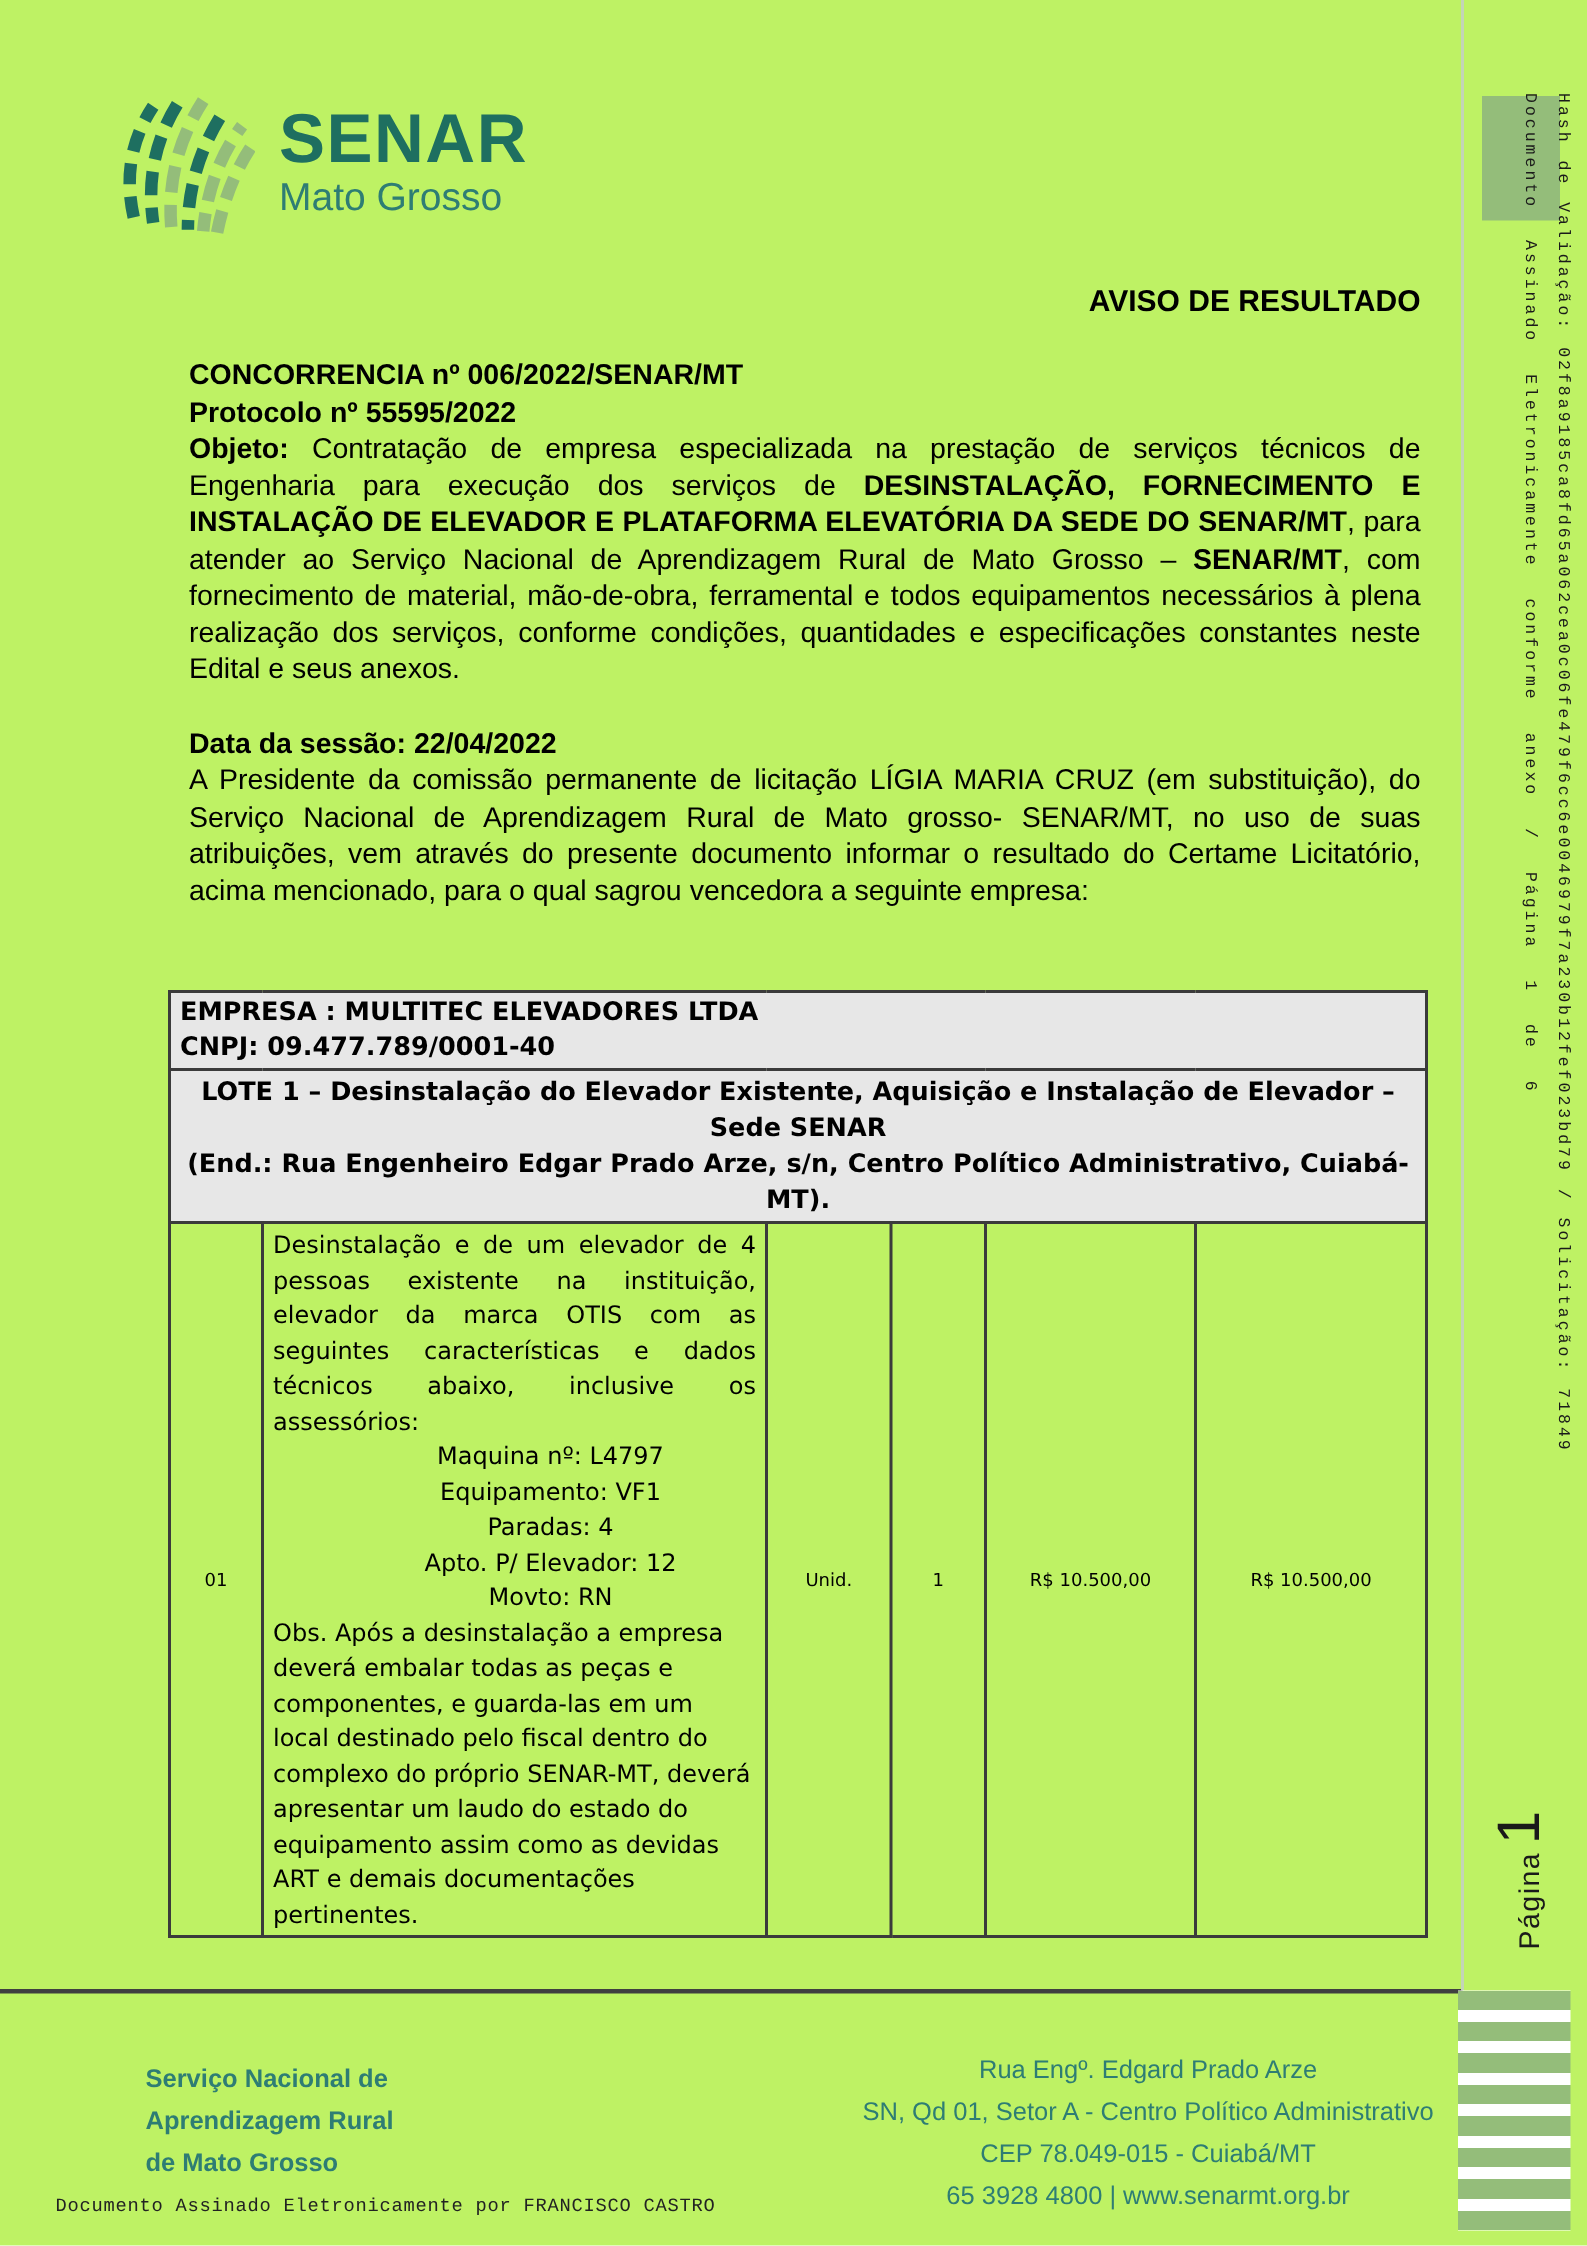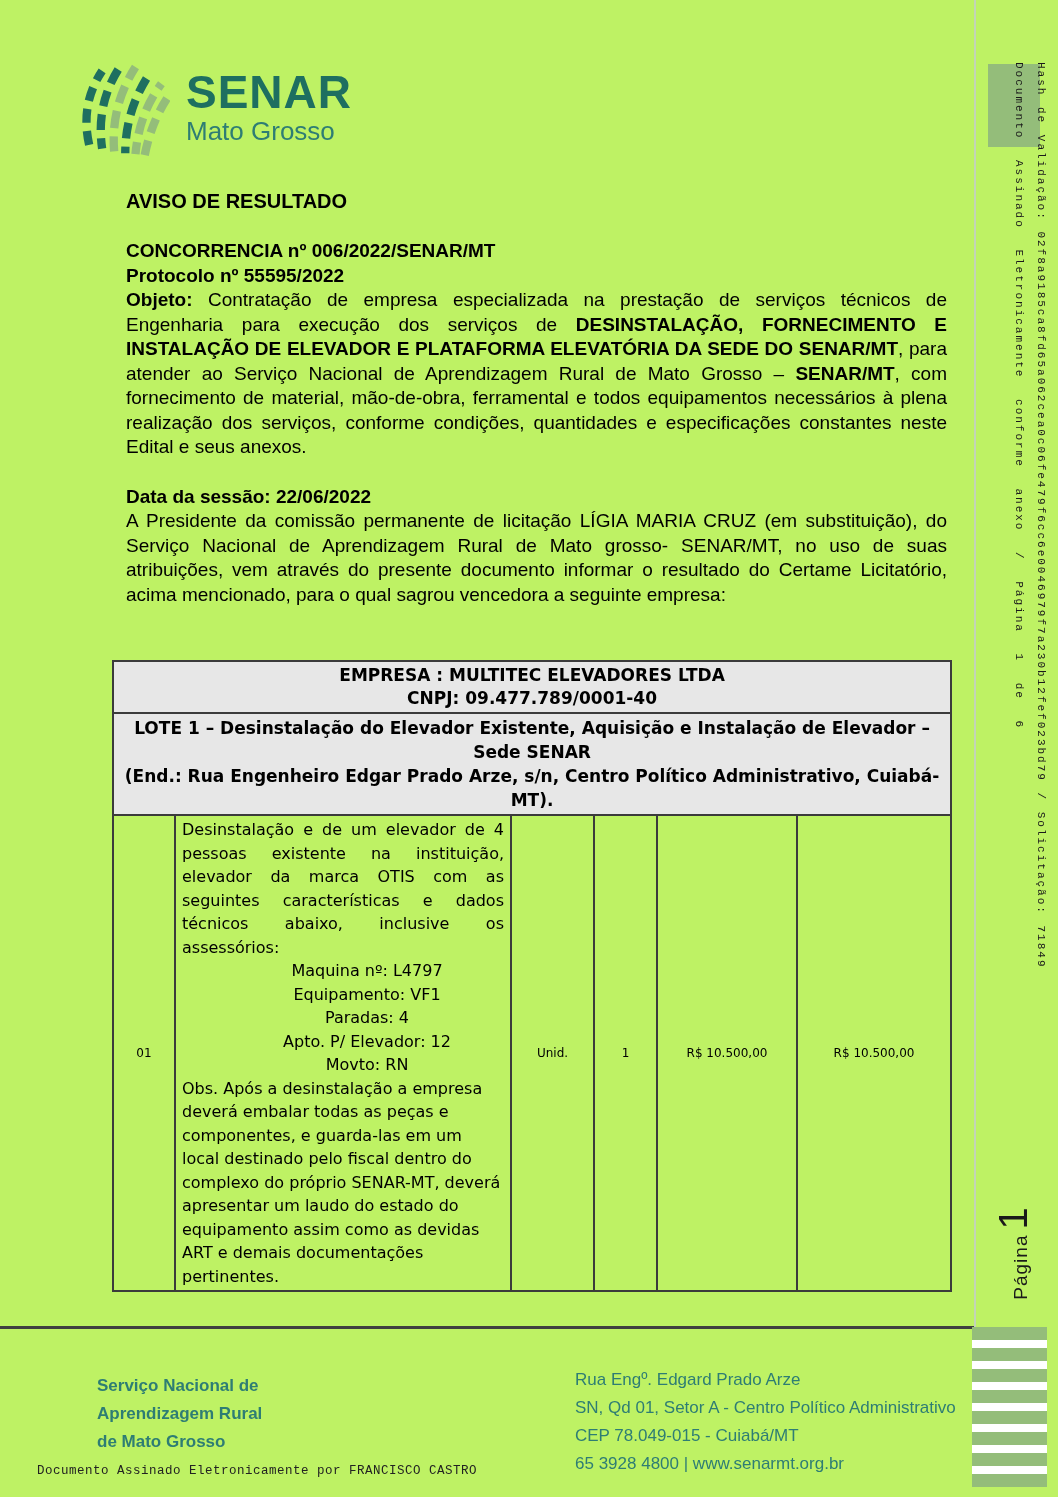--- a/index.html
+++ b/index.html
@@ -6,46 +6,46 @@
   .page{position:relative;width:1058px;height:1497px;background:#bef264;overflow:hidden;
         font-family:"Liberation Sans",sans-serif;color:#000;}
 
   
   .logo{position:absolute;left:75px;top:56px;display:flex;align-items:center;gap:16px;}
   .logo-text .brand{font-size:46px;font-weight:700;color:#1e6f60;letter-spacing:1px;line-height:1;}
   .logo-text .region{font-size:26px;color:#2e7d74;margin-top:3px;line-height:1;}
 
   
   .content{position:absolute;left:126px;top:190px;width:821px;}
-  .doc-title{font-size:20px;font-weight:700;text-align:left;margin:0 0 26px 0;}
+  .doc-title{font-size:20px;font-weight:700;text-align:right;margin:0 0 26px 0;}
   .hline{font-size:19px;font-weight:700;line-height:24.5px;}
   .para{font-size:19px;line-height:24.5px;text-align:justify;margin:0;}
   .session{font-weight:700;margin-top:25px;}
   .bold-seg{font-weight:700;}
 
   
   .result-table{position:absolute;left:112px;top:660px;width:838px;border-collapse:collapse;
                 font-family:"DejaVu Sans",sans-serif;table-layout:fixed;}
   .result-table td,.result-table th{border:2px solid #3b3b3b;padding:2px 6px;}
   .gray{background:#e7e7e7;}
-  .t-company div{font-size:17px;font-weight:700;text-align:center;line-height:23px;}
+  .t-company div{font-size:17px;font-weight:700;line-height:23px;}
   .t-lote div{font-size:17px;font-weight:700;text-align:center;line-height:24px;}
   .result-table th{font-size:17.5px;font-weight:700;height:28px;}
   .cell-mid{vertical-align:middle;text-align:center;font-size:12px;}
   .desc-cell{vertical-align:top;padding:6px 8px;}
   .desc-intro{font-size:16px;line-height:23.5px;text-align:justify;margin:0;}
   .desc-specs{font-size:16px;line-height:23.5px;text-align:center;}
   .spec-line{padding-left:48px;}
   .desc-obs{font-size:16px;line-height:23.5px;margin:0;}
 
   
   .footer-rule{position:absolute;left:0;top:1326px;width:975px;height:3px;background:#404040;}
   .footer-org{position:absolute;left:97px;top:1372px;color:#2e7d74;font-weight:700;
               font-size:17px;line-height:28px;}
-  .footer-address{position:absolute;left:575px;top:1366px;color:#2e7d74;font-size:17px;line-height:28px;}
+  .footer-address{position:absolute;left:575px;top:1366px;color:#2e7d74;font-size:17px;line-height:28px;text-align:center;}
   .footer-signature{position:absolute;left:37px;top:1464px;font-family:"Liberation Mono",monospace;
                     font-size:12.5px;letter-spacing:.5px;color:#222;}
 
   
   .side-border{position:absolute;left:974px;top:0;width:2px;height:1327px;background:#c3d4b8;}
   .side-green-block{position:absolute;left:988px;top:64px;width:52px;height:83px;background:#94bd7a;}
   .side-vertical{position:absolute;top:62px;right:6px;height:1120px;writing-mode:vertical-rl;
                  font-family:"Liberation Mono",monospace;font-size:11px;color:#1a1a1a;
                  letter-spacing:2px;line-height:22px;z-index:2;}
   .vline{display:block;white-space:nowrap;}
@@ -81,21 +81,21 @@
       <div class="brand">SENAR</div>
       <div class="region">Mato Grosso</div>
     </div>
   </div>
 
   <div class="content">
     <h1 class="doc-title">AVISO DE RESULTADO</h1>
     <div class="hline">CONCORRENCIA nº 006/2022/SENAR/MT</div>
     <div class="hline">Protocolo nº 55595/2022</div>
     <p class="para"><span class="bold-seg">Objeto: </span><span>Contratação de empresa especializada na prestação de serviços técnicos de Engenharia para execução dos serviços de </span><span class="bold-seg">DESINSTALAÇÃO, FORNECIMENTO E INSTALAÇÃO DE ELEVADOR E PLATAFORMA ELEVATÓRIA DA SEDE DO SENAR/MT</span><span>, para atender ao Serviço Nacional de Aprendizagem Rural de Mato Grosso – </span><span class="bold-seg">SENAR/MT</span><span>, com fornecimento de material, mão-de-obra, ferramental e todos equipamentos necessários à plena realização dos serviços, conforme condições, quantidades e especificações constantes neste Edital e seus anexos.</span></p>
-    <p class="para hline session">Data da sessão: 22/06/2022</p>
+    <p class="para hline session">Data da sessão: 22/04/2022</p>
     <p class="para">A Presidente da comissão permanente de licitação LÍGIA MARIA CRUZ (em substituição), do Serviço Nacional de Aprendizagem Rural de Mato grosso- SENAR/MT, no uso de suas atribuições, vem através do presente documento informar o resultado do Certame Licitatório, acima mencionado, para o qual sagrou vencedora a seguinte empresa:</p>
   </div>
 
   <table class="result-table">
     <colgroup>
       <col style="width:62px">
         <col style="width:336px">
         <col style="width:83px">
       <col style="width:63px">
         <col style="width:140px">

